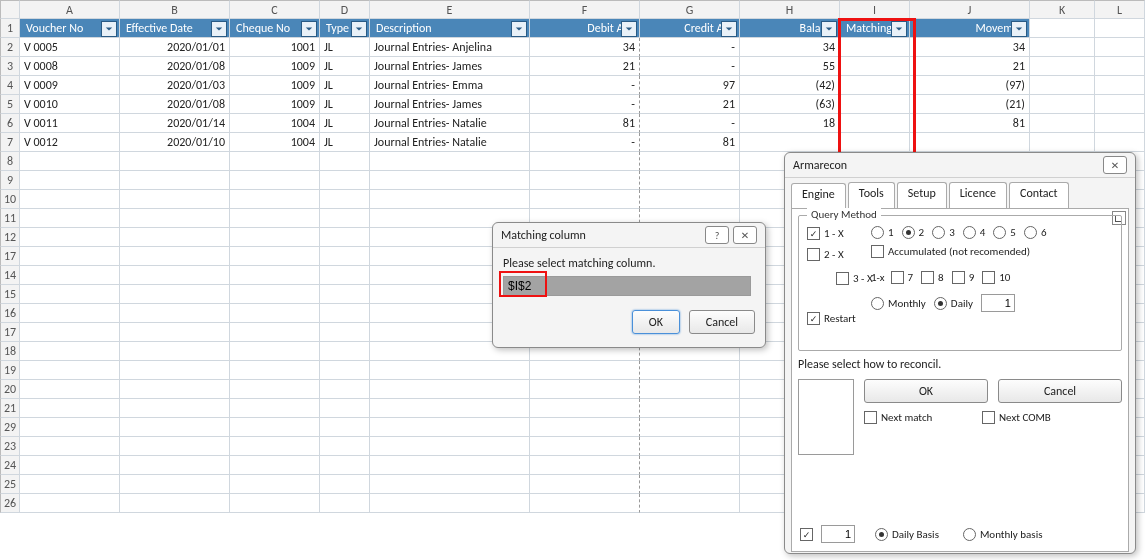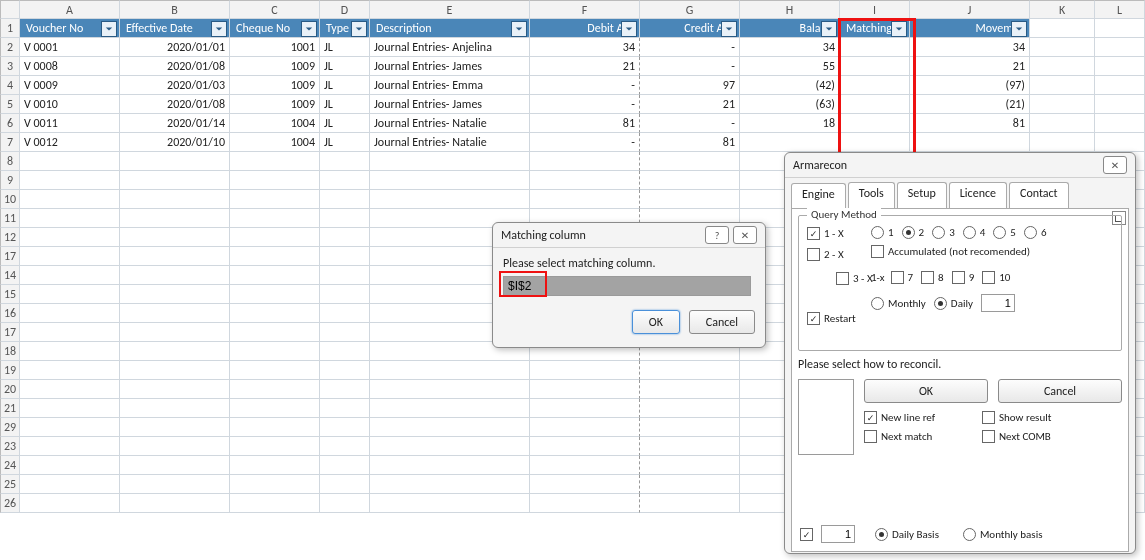--- a/index.html
+++ b/index.html
@@ -185,21 +185,21 @@
       <div class="cell th right" style="left: 910px; top: 19px; width: 120px; height: 19px;">
         <span>Movemer</span>
         <span class="filter">
           <svg viewBox="0 0 10 10">
             <path d="M1 3 L9 3 L5 7 Z"></path>
           </svg>
         </span>
       </div>
       <div class="cell" style="left: 1030px; top: 19px; width: 65px; height: 19px;"></div>
       <div class="cell" style="left: 1095px; top: 19px; width: 50px; height: 19px;"></div>
-      <div class="cell" style="left: 20px; top: 38px; width: 100px; height: 19px;">V 0001</div>
+      <div class="cell" style="left: 20px; top: 38px; width: 100px; height: 19px;">V 0005</div>
       <div class="cell right" style="left: 120px; top: 38px; width: 110px; height: 19px;">2020/01/01</div>
       <div class="cell right" style="left: 230px; top: 38px; width: 90px; height: 19px;">1001</div>
       <div class="cell" style="left: 320px; top: 38px; width: 50px; height: 19px;">JL</div>
       <div class="cell" style="left: 370px; top: 38px; width: 160px; height: 19px;">Journal Entries- Anjelina</div>
       <div class="cell right dash-border" style="left: 530px; top: 38px; width: 110px; height: 19px;">34</div>
       <div class="cell right" style="left: 640px; top: 38px; width: 100px; height: 19px;">-</div>
       <div class="cell right" style="left: 740px; top: 38px; width: 100px; height: 19px;">34</div>
       <div class="cell" style="left: 840px; top: 38px; width: 70px; height: 19px;"></div>
       <div class="cell right" style="left: 910px; top: 38px; width: 120px; height: 19px;">34</div>
       <div class="cell" style="left: 1030px; top: 38px; width: 65px; height: 19px;"></div>
@@ -614,30 +614,20 @@
 
     <div style="margin:4px 0 8px 0;">Please select how to reconcil.</div>
 
     <div class="row" style="align-items:flex-start; gap:10px;">
       <div class="textbox"></div>
       <div style="flex:1;">
         <div class="row" style="gap:10px; margin-bottom:8px;">
           <span class="btn" style="width:90px;">OK</span>
           <span class="btn" style="width:90px;">Cancel</span>
         </div>
-        <div class="row" style="gap:10px; margin-bottom:6px;">
-          <span class="check" style="width:100px;">
-                <span class="c on"></span>
-                <span>New line ref</span>
-              </span>
-          <span class="check">
-                <span class="c"></span>
-                <span>Show result</span>
-              </span>
-        </div>
         <div class="row" style="gap:10px;">
           <span class="check" style="width:100px;">
                 <span class="c"></span>
                 <span>Next match</span>
               </span>
           <span class="check">
                 <span class="c"></span>
                 <span>Next COMB</span>
               </span>
         </div>

